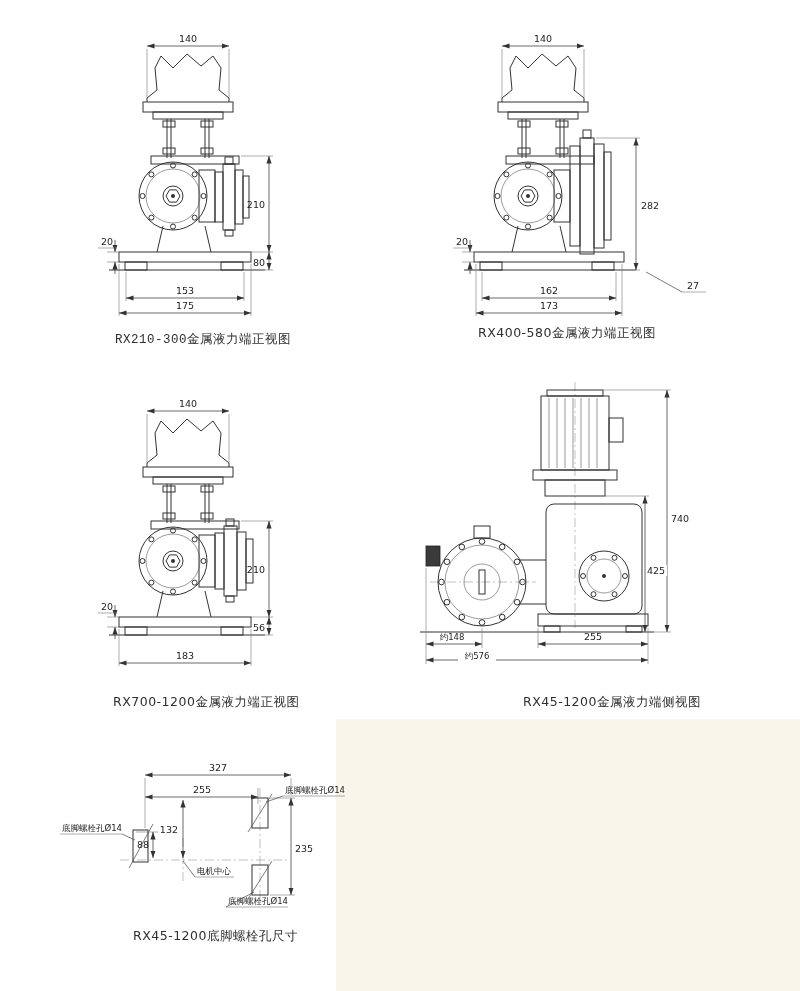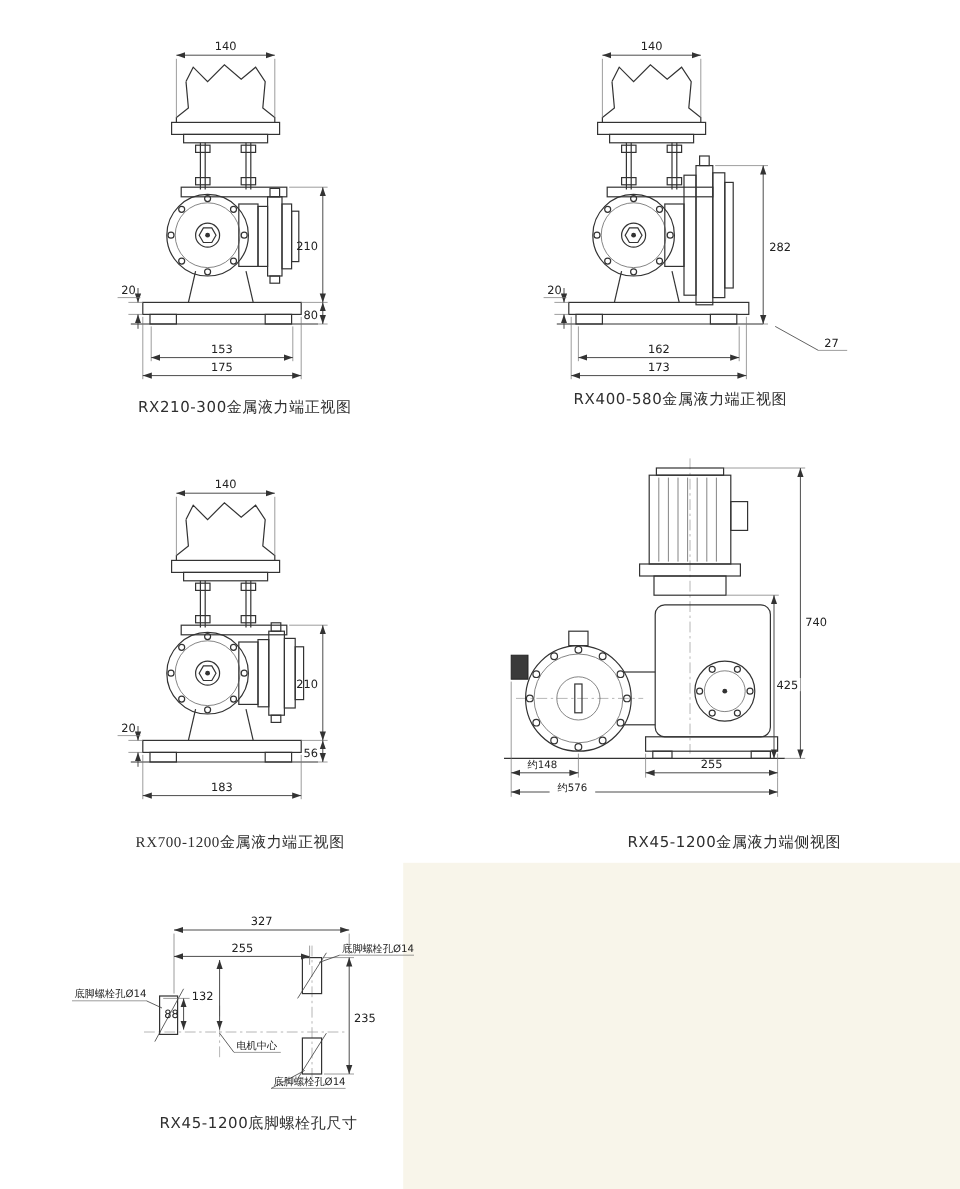--- a/index.html
+++ b/index.html
@@ -115,21 +115,21 @@
     <line class="ext" x1="149" y1="254" x2="149" y2="283"></line>
     <line class="dim" x1="31" y1="280" x2="149" y2="280" marker-start="url(#m1)" marker-end="url(#m1)"></line>
     <text x="90" y="276" text-anchor="middle">153</text>
 
     <line class="ext" x1="24" y1="246" x2="24" y2="298"></line>
     <line class="ext" x1="156" y1="246" x2="156" y2="298"></line>
     <line class="dim" x1="24" y1="295" x2="156" y2="295" marker-start="url(#m1)" marker-end="url(#m1)"></line>
     <text x="90" y="291" text-anchor="middle">175</text>
   </g>
 </svg>
-<div class="caption" style="left:115px;top:331px;">RX210-300金属液力端正视图</div>
+<div class="caption" style="left:115px;top:331px;font-family:Liberation Mono, monospace;">RX210-300金属液力端正视图</div>
 
 <svg class="fig-svg" style="left:450px;top:18px;" width="270" height="335" viewBox="0 0 270 335">
   <defs>
     <marker id="m2" markerWidth="9" markerHeight="7" refX="7.5" refY="3" orient="auto-start-reverse" markerUnits="userSpaceOnUse">
       <path d="M0,0.4 L7.5,3 L0,5.6 Z" fill="#333"></path>
     </marker>
   </defs>
 
   <g>
     <path class="outline" d="M60,50 L66,38 L78,50 L92,36 L106,48 L118,38 L126,50 L124,72 L134,80 L134,84"></path>
@@ -300,21 +300,21 @@
     <line class="dim" x1="20" y1="256" x2="20" y2="244" marker-end="url(#m3)"></line>
     <text x="12" y="227" text-anchor="middle">20</text>
     <line class="ext" x1="3" y1="230" x2="22" y2="230"></line>
 
     <line class="ext" x1="24" y1="246" x2="24" y2="283"></line>
     <line class="ext" x1="156" y1="246" x2="156" y2="283"></line>
     <line class="dim" x1="24" y1="280" x2="156" y2="280" marker-start="url(#m3)" marker-end="url(#m3)"></line>
     <text x="90" y="276" text-anchor="middle">183</text>
   </g>
 </svg>
-<div class="caption" style="left:113px;top:694px;font-family:Liberation Serif, serif;">RX700-1200金属液力端正视图</div>
+<div class="caption" style="left:113px;top:694px;">RX700-1200金属液力端正视图</div>
 
 <svg class="fig-svg" style="left:420px;top:380px;" width="340" height="335" viewBox="0 0 340 335">
   <defs>
     <marker id="m4" markerWidth="9" markerHeight="7" refX="7.5" refY="3" orient="auto-start-reverse" markerUnits="userSpaceOnUse">
       <path d="M0,0.4 L7.5,3 L0,5.6 Z" fill="#333"></path>
     </marker>
   </defs>
 
   <line class="center" x1="155" y1="2" x2="155" y2="248"></line>
   <line class="center" x1="10" y1="202" x2="116" y2="202"></line>

